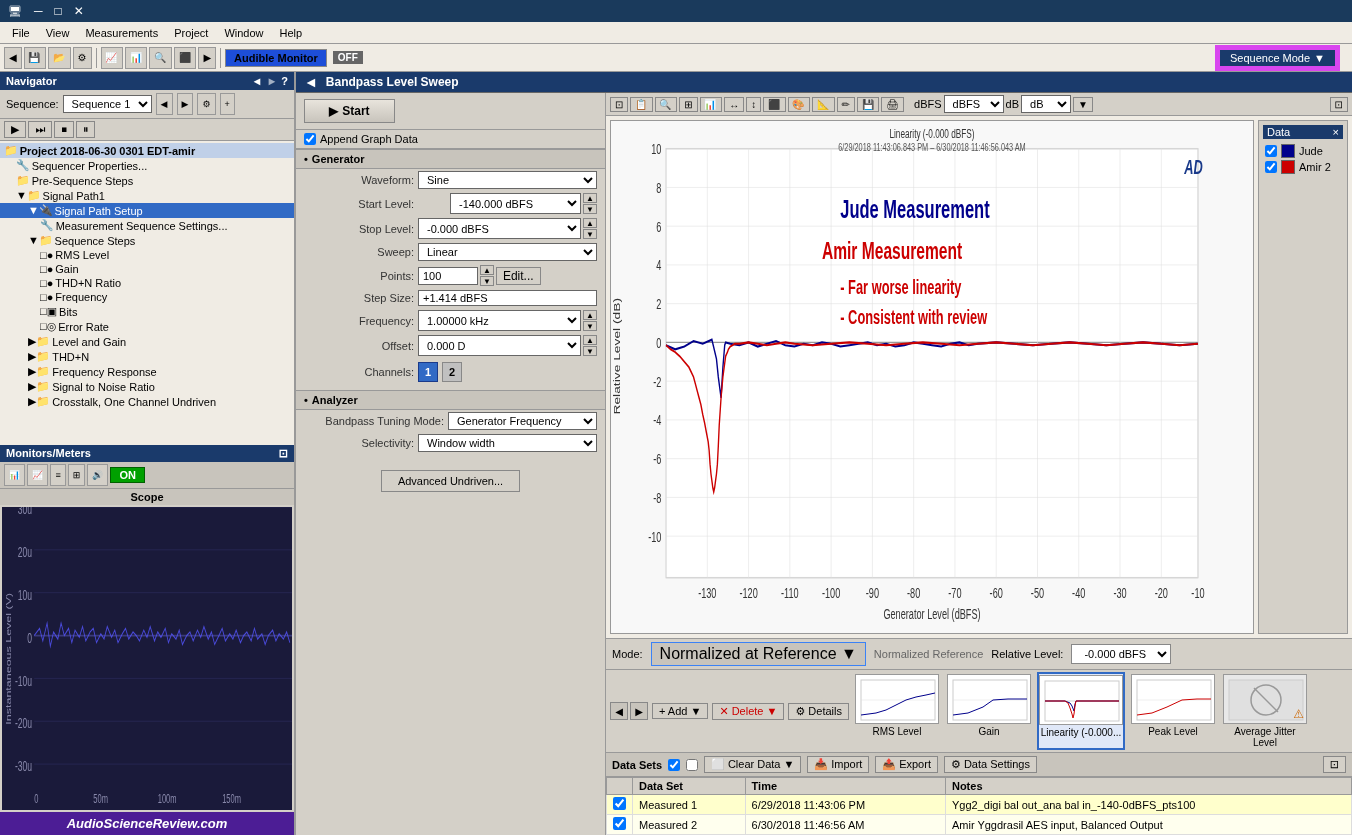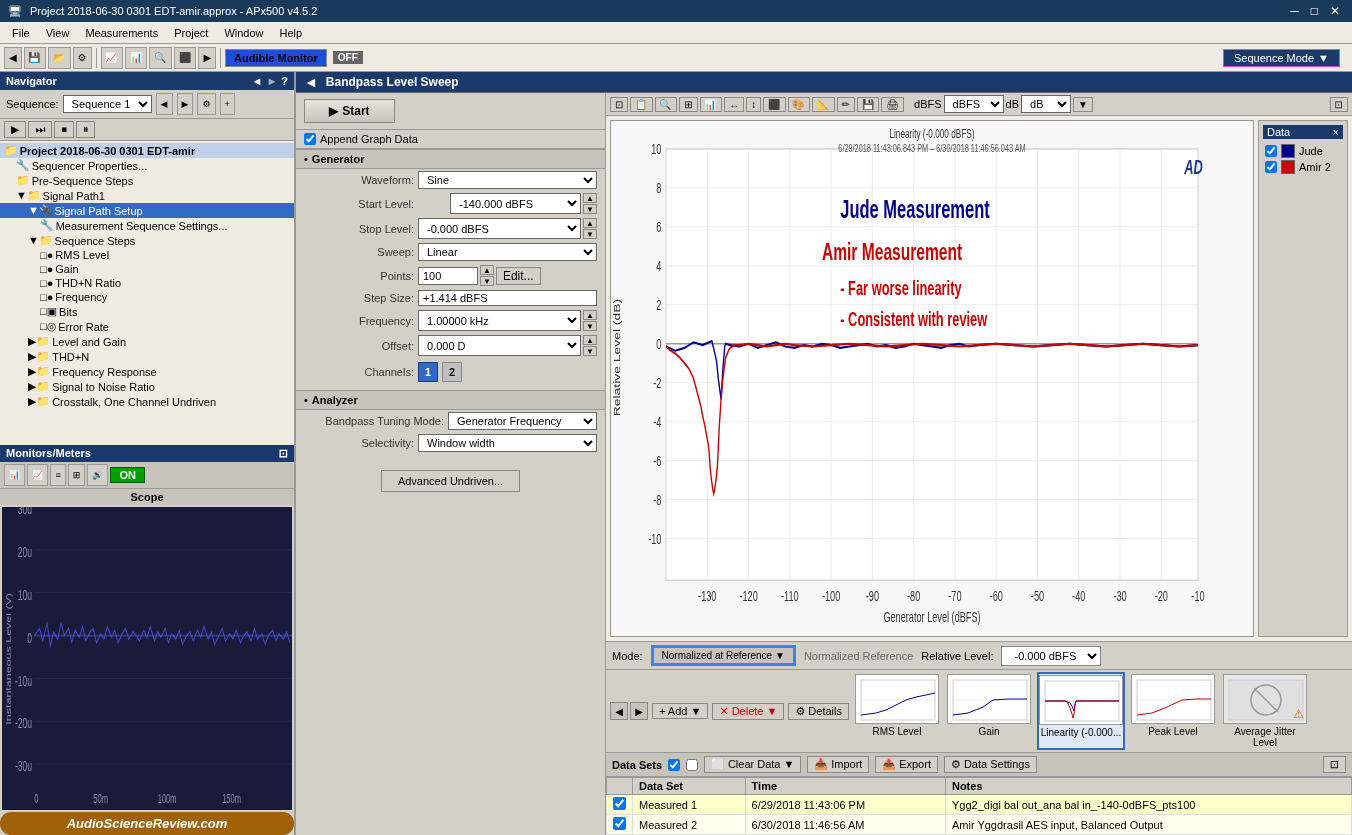--- a/index.html
+++ b/index.html
@@ -14,21 +14,21 @@
     
     .menu-bar { background: #f0ece4; height: 22px; display: flex; align-items: center; padding: 0 4px; border-bottom: 1px solid #999; }
     .menu-item { padding: 2px 8px; font-size: 11px; cursor: pointer; }
     
     
     .toolbar { background: #f0ece4; height: 28px; display: flex; align-items: center; padding: 0 4px; border-bottom: 1px solid #999; gap: 2px; }
     .toolbar-btn { background: #d4d0c8; border: 1px solid #999; height: 22px; padding: 0 4px; cursor: pointer; font-size: 10px; display: flex; align-items: center; }
     .toolbar-sep { width: 1px; background: #999; height: 20px; margin: 0 2px; }
     .audible-monitor { background: #1d4ed8; border: 1px solid #888; padding: 2px 8px; font-size: 11px; font-weight: bold; }
     .off-badge { background: #666; color: #fff; padding: 1px 5px; font-size: 10px; font-weight: bold; margin-left: 4px; }
-    .sequence-mode-btn { background: #1a3a6b; color: #fff; padding: 2px 10px; font-size: 11px; margin-left: auto; margin-right: 8px; border: 1px solid #d946ef; display: flex; align-items: center; gap: 4px; }
+    .sequence-mode-btn { background: #1a3a6b; color: #fff; padding: 2px 10px; font-size: 11px; margin-left: auto; margin-right: 8px; border: 5px solid #d946ef; display: flex; align-items: center; gap: 4px; }
     
     
     .main-layout { display: flex; height: calc(835px - 22px - 22px - 28px); }
     
     
     .left-panel { width: 296px; background: #d4d0c8; border-right: 2px solid #999; display: flex; flex-direction: column; }
     
     
     .navigator { background: #1a3a6b; color: #fff; padding: 3px 6px; font-size: 11px; font-weight: bold; display: flex; align-items: center; justify-content: space-between; }
     .nav-content { background: #f0ece4; flex: 1; overflow: hidden; }
@@ -86,21 +86,21 @@
     .graph-axis-select { background: #fff; border: 1px solid #666; padding: 1px 4px; font-size: 11px; }
     .graph-main { display: flex; flex: 1; overflow: hidden; }
     .graph-area { flex: 1; position: relative; background: #fff; border: 1px solid #999; margin: 4px; }
     .graph-legend { width: 90px; background: #d4d0c8; border: 1px solid #999; margin: 4px 4px 4px 0; padding: 4px; }
     .legend-header { background: #1a3a6b; color: #fff; padding: 1px 4px; font-size: 11px; margin-bottom: 4px; display: flex; align-items: center; justify-content: space-between; }
     .legend-item { display: flex; align-items: center; gap: 4px; font-size: 11px; padding: 1px 2px; }
     .legend-color { width: 14px; height: 14px; border: 1px solid #666; }
     
     
     .mode-bar { background: #d4d0c8; padding: 3px 6px; display: flex; align-items: center; gap: 8px; border-top: 1px solid #999; font-size: 11px; }
-    .mode-dropdown { background: #c8c4bc; border: 3px solid #3b82f6; padding: 2px 8px; font-size: 10px; }
+    .mode-dropdown { background: #c8c4bc; border: 1px solid #3b82f6; padding: 2px 8px; font-size: 16px; }
     .rel-dropdown { background: #fff; border: 1px solid #888; padding: 2px 8px; font-size: 11px; }
     
     
     .thumbnails-bar { background: #d4d0c8; border-top: 1px solid #999; padding: 2px 4px; display: flex; align-items: center; gap: 4px; }
     .thumb-nav { display: flex; gap: 2px; }
     .thumb-nav-btn { background: #c8c4bc; border: 1px solid #888; width: 18px; height: 18px; display: flex; align-items: center; justify-content: center; font-size: 10px; cursor: pointer; }
     .thumb-add-btn { background: #d4d0c8; border: 1px solid #888; padding: 1px 6px; font-size: 11px; cursor: pointer; }
     .thumb-del-btn { background: #d4d0c8; border: 1px solid #888; padding: 1px 6px; font-size: 11px; cursor: pointer; color: #c00; }
     .thumb-details-btn { background: #d4d0c8; border: 1px solid #888; padding: 1px 6px; font-size: 11px; cursor: pointer; }
     .thumbnails { display: flex; gap: 4px; overflow: hidden; }
@@ -121,21 +121,20 @@
     .ds-table tr.highlight { background: #ffffcc; }
     
     svg { display: block; }
     .checkbox-sm { width: 12px; height: 12px; }
   </style>
 </head>
 <body>
 
 <div class="title-bar">
   <span style="margin-right:8px;">🖥</span>
-  <span class="title-text">Project 2018-06-30 0301 EDT-amir.approx - APx500 v4.5.2</span>
   <div class="title-bar-btns">
     <span>─</span>
     <span>□</span>
     <span>✕</span>
   </div>
 </div>
 
 <div class="menu-bar">
   <span class="menu-item">File</span>
   <span class="menu-item">View</span>
@@ -313,21 +312,21 @@
         <polyline points="30,72 35,68 38,75 42,65 45,78 48,70 52,74 55,65 58,72 62,68 65,76 68,69 72,73 75,67 78,75 82,70 85,68 88,76 92,71 95,74 98,67 102,73 105,69 108,76 112,71 115,68 118,74 122,70 125,72 128,75 132,69 135,73 138,67 142,75 145,70 148,73 152,68 155,76 158,71 162,74 165,69 168,77 172,72 175,70 178,75 182,69 185,73 188,67 192,74 195,70 198,77 202,72 205,68 208,75 212,71 215,74 218,69 222,76 225,72 228,70 232,75 235,68 238,74 242,71 245,77 248,72 252,69 255,75 258,71 262,74 265,70 268,76" fill="none" stroke="#5555ff" stroke-width="0.8" opacity="0.8"></polyline>
 
         <text x="30" y="166" fill="#8888aa" font-size="7">0</text>
         <text x="85" y="166" fill="#8888aa" font-size="7">50m</text>
         <text x="145" y="166" fill="#8888aa" font-size="7">100m</text>
         <text x="205" y="166" fill="#8888aa" font-size="7">150m</text>
         <text x="150" y="175" fill="#8888aa" font-size="7" text-anchor="middle">Time (s)</text>
       </svg>
     </div>
 
-    <div style="background:#a16207;color:#fff;text-align:center;font-size:13px;font-weight:bold;padding:4px;font-style:italic;border-radius:11px;">AudioScienceReview.com</div>
+    <div style="background:#4c1d95;color:#fff;text-align:center;font-size:13px;font-weight:bold;padding:4px;font-style:italic;">AudioScienceReview.com</div>
   </div>
 
   <div class="right-panel">
 
     <div class="bp-header">
       <span class="bp-header-back">◄</span>
       <span>Bandpass Level Sweep</span>
     </div>
 
     <div class="content-area">

